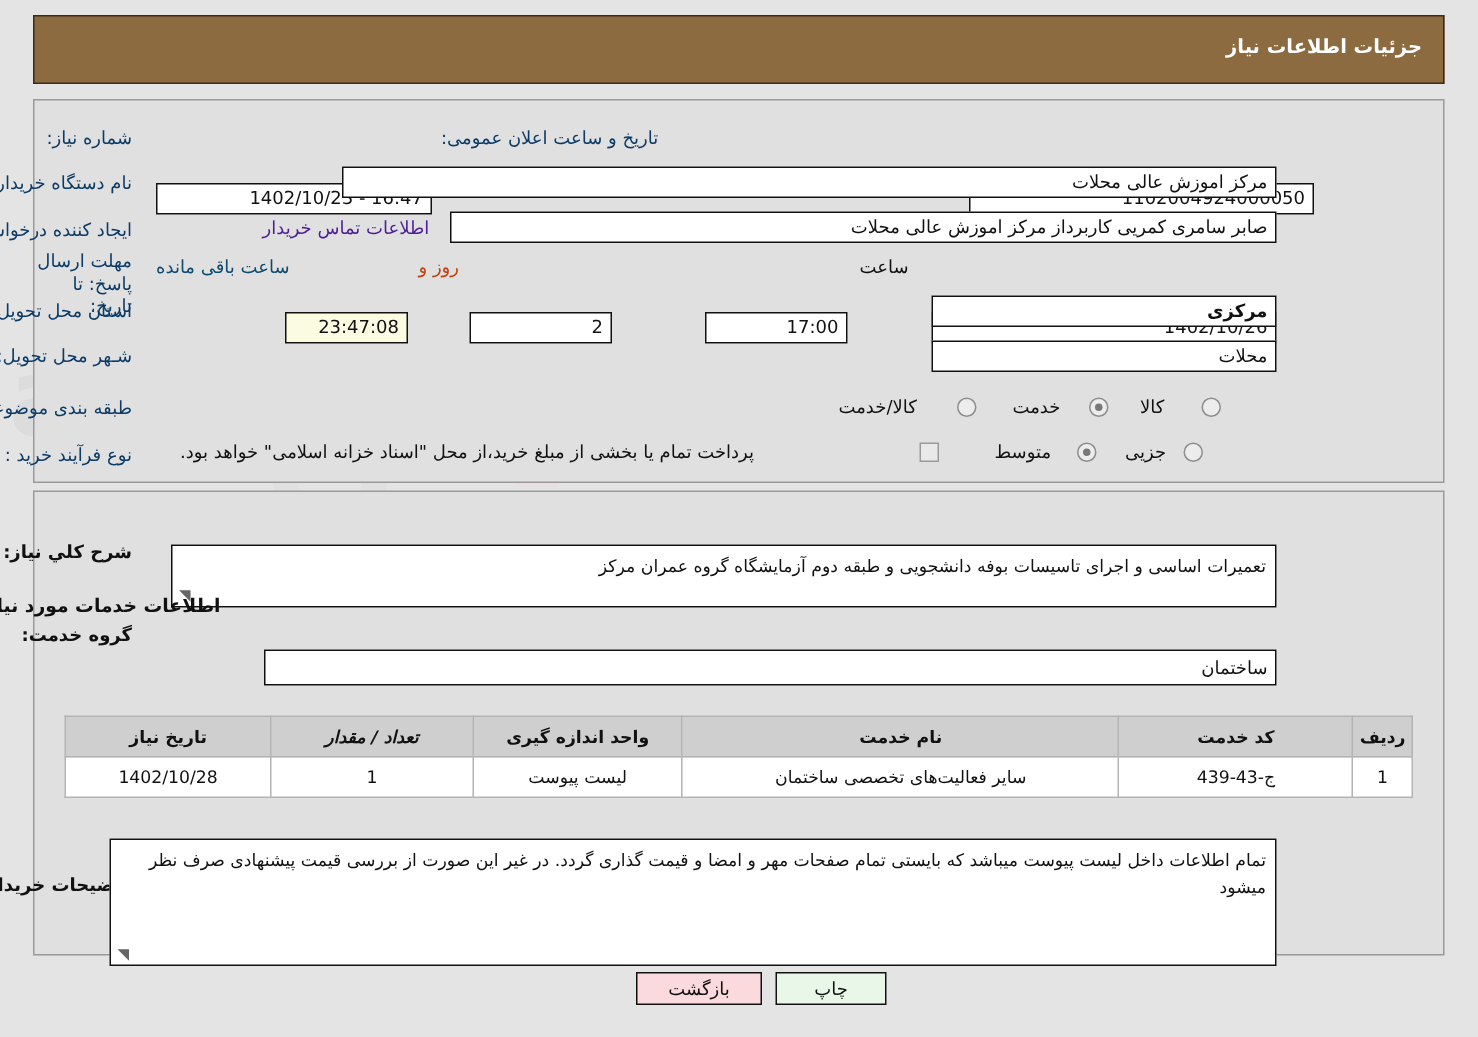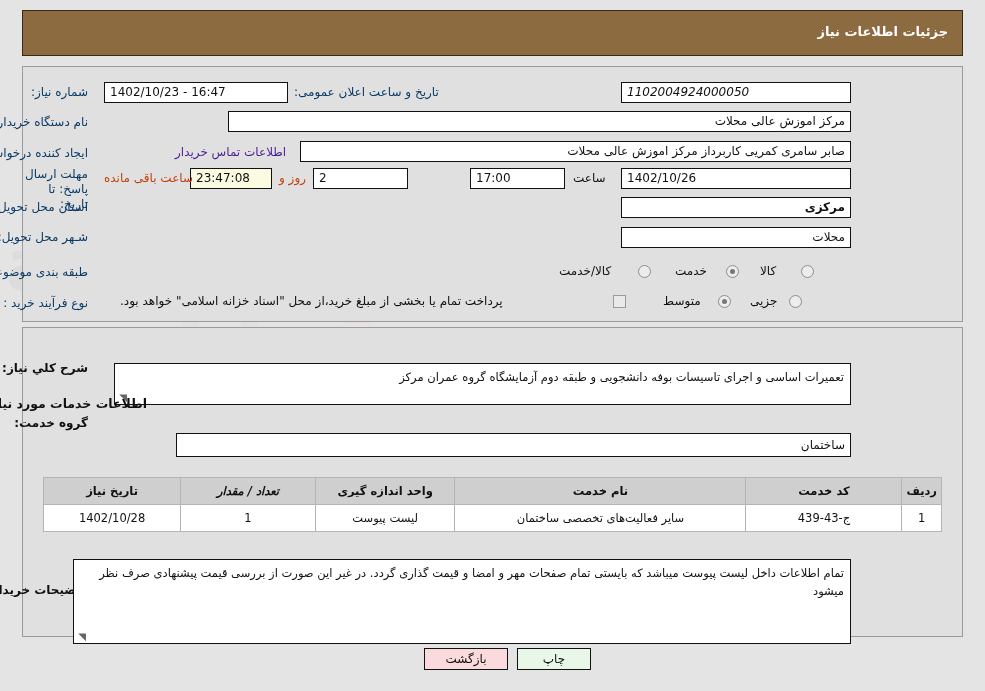--- a/index.html
+++ b/index.html
@@ -77,21 +77,21 @@
     box-sizing: border-box;
     height: 21px;
     line-height: 19px;
     font-size: 12px;
     padding: 0 5px;
     color: #111;
     z-index: 3;
     overflow: hidden;
     white-space: nowrap;
   }
-  .fld.ctr { text-align: left; }
+  .fld.ctr { text-align: right; margin-top: 40px; }
   .fld.rt  { text-align: right; }
   .fld.yellow { background: #fbfbe2; }
   .txt {
     position: absolute;
     font-size: 12px;
     color: #111;
     z-index: 3;
     white-space: nowrap;
   }
   .lnk {
@@ -211,40 +211,40 @@
     <text x="760" y="140" font-family="'DejaVu Sans','Liberation Sans',sans-serif" font-size="48" font-weight="bold" fill="#cdcdcd">.net</text>
   </svg>
 
   <div class="titlebar">
     <span class="t">جزئیات اطلاعات نیاز</span>
   </div>
 
   <div class="panel" id="panel-top"></div>
 
   <div class="lbl" style="right:897px; top:85px;">شماره نیاز:</div>
-  <div class="fld ctr" style="left:621px; top:82px; width:230px;font-style:italic;">1102004924000050</div>
+  <div class="fld ctr" style="left:646px; top:82px; width:230px;">1102004924000050</div>
 
   <div class="lbl" style="left:294px; top:85px;">تاریخ و ساعت اعلان عمومی:</div>
   <div class="fld ctr" style="left:104px; top:82px; width:184px;">16:47 - 1402/10/23</div>
 
   <div class="lbl" style="right:897px; top:115px;">نام دستگاه خریدار:</div>
   <div class="fld rt" style="left:228px; top:111px; width:623px;">مرکز اموزش عالی محلات</div>
 
   <div class="lbl" style="right:897px; top:146px;">ایجاد کننده درخواست:</div>
   <div class="fld rt" style="left:300px; top:141px; width:551px;">صابر  سامری کمریی کاربرداز مرکز اموزش عالی محلات</div>
   <div class="lnk" style="left:175px; top:145px;">اطلاعات تماس خریدار</div>
 
   <div class="lbl" style="right:897px; top:167px; width:70px; text-align:right; white-space:normal;">مهلت ارسال پاسخ: تا تاریخ:</div>
   <div class="fld ctr" style="left:621px; top:168px; width:230px;">1402/10/26</div>
   <div class="txt" style="left:573px; top:171px;">ساعت</div>
   <div class="fld ctr" style="left:470px; top:168px; width:95px;">17:00</div>
   <div class="fld ctr" style="left:313px; top:168px; width:95px;">2</div>
   <div class="txt" style="left:279px; top:171px; color:#c2410c;">روز و</div>
   <div class="fld ctr yellow" style="left:190px; top:168px; width:82px;">23:47:08</div>
-  <div class="txt" style="left:104px; top:171px; color:#c2410c;">ساعت باقی مانده</div>
+  <div class="txt" style="left:104px; top:171px; color:#0c4a6e;">ساعت باقی مانده</div>
 
   <div class="lbl" style="right:897px; top:200px;">استان محل تحویل:</div>
   <div class="fld rt" style="left:621px; top:197px; width:230px;font-weight:bold;">مرکزی</div>
 
   <div class="lbl" style="right:897px; top:230px;">شـهر محل تحویل:</div>
   <div class="fld rt" style="left:621px; top:227px; width:230px;">محلات</div>
 
   <div class="lbl" style="right:897px; top:265px;">طبقه بندی موضوعی:</div>
   <span class="radio" style="left:801px; top:265px;"></span>
   <div class="txt" style="left:760px; top:264px;">کالا</div>

